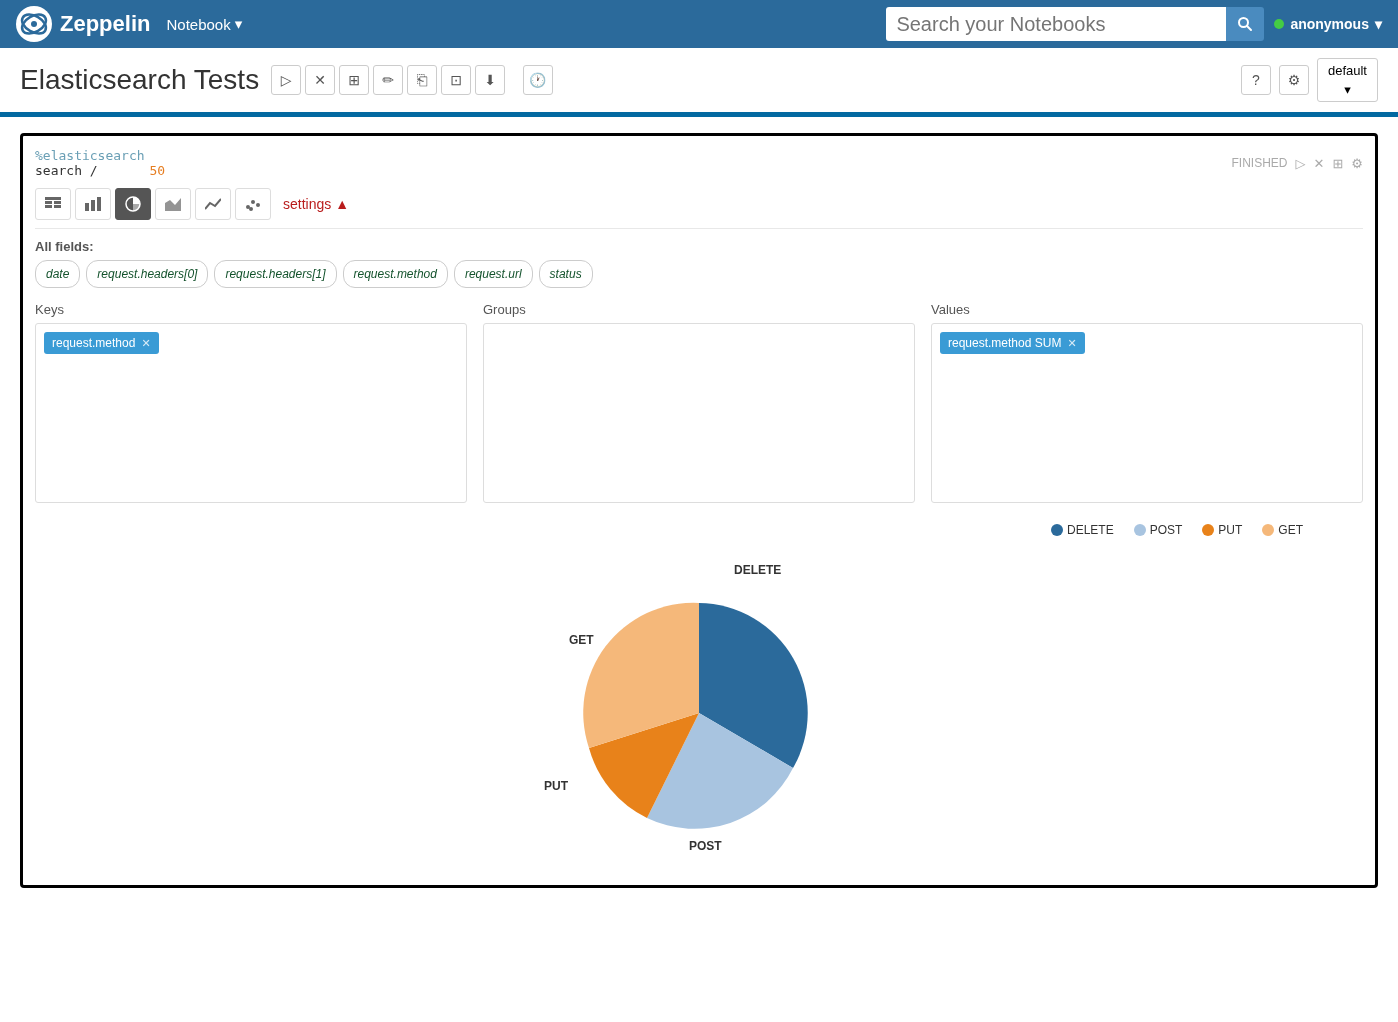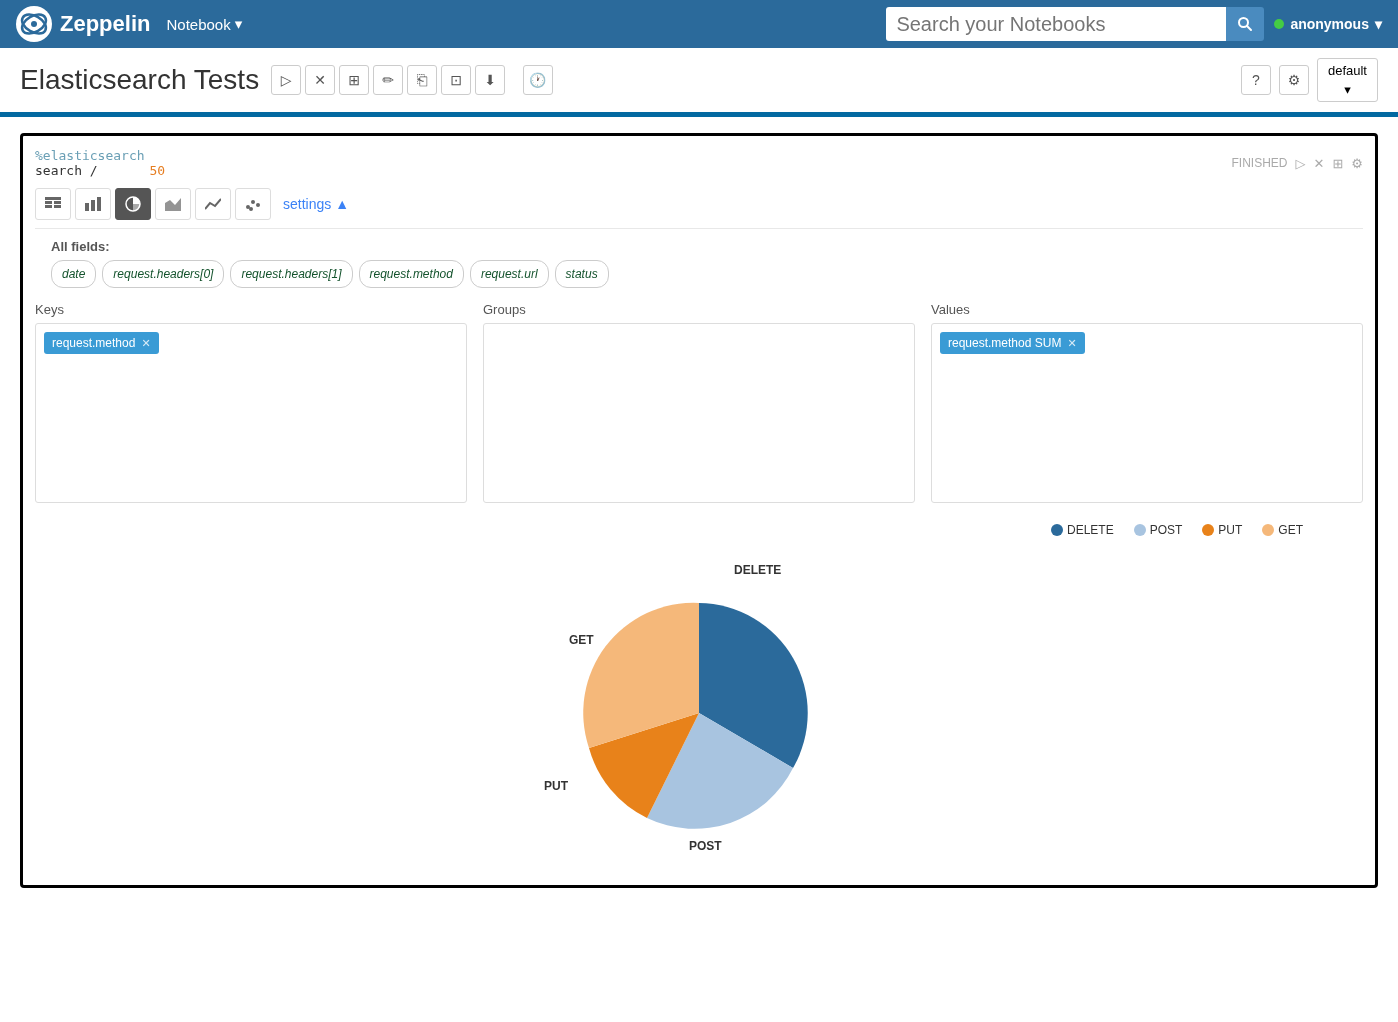--- a/index.html
+++ b/index.html
@@ -199,28 +199,28 @@
       justify-content: center;
       color: #666;
       font-size: 14px;
     }
     .viz-btn.active {
       background: #555;
       color: #fff;
       border-color: #555;
     }
     .settings-link {
-      color: #3b82f6;
+      color: #b91c1c;
       cursor: pointer;
       margin-left: 8px;
       font-size: 14px;
     }
 
     
-    .fields-section { margin: 10px 16px; }
+    .fields-section { margin: 10px 0; }
     .fields-label { font-size: 13px; color: #555; margin-bottom: 6px; font-weight: bold; }
     .field-tags {
       display: flex;
       gap: 6px;
       flex-wrap: wrap;
     }
     .field-tag {
       padding: 6px 10px;
       border: 1px solid #ccc;
       border-radius: 12px;

